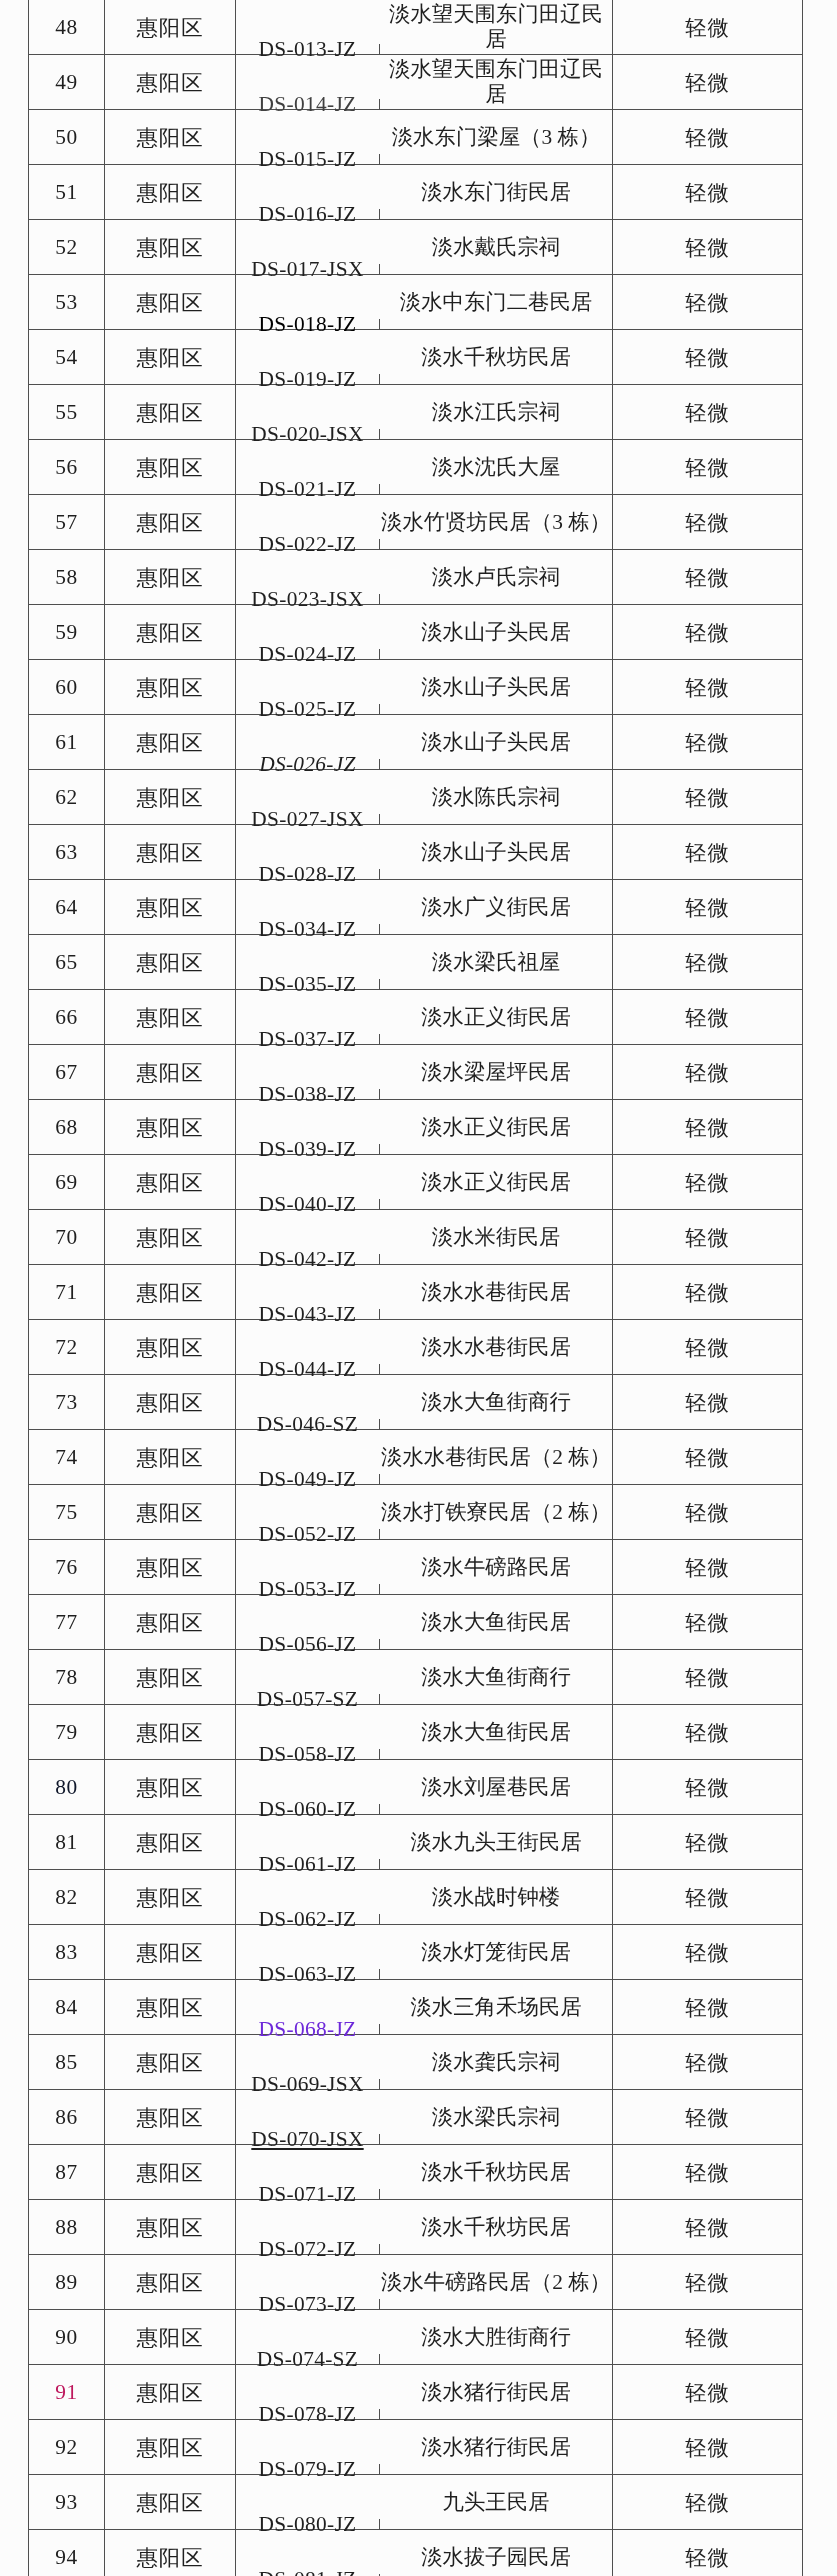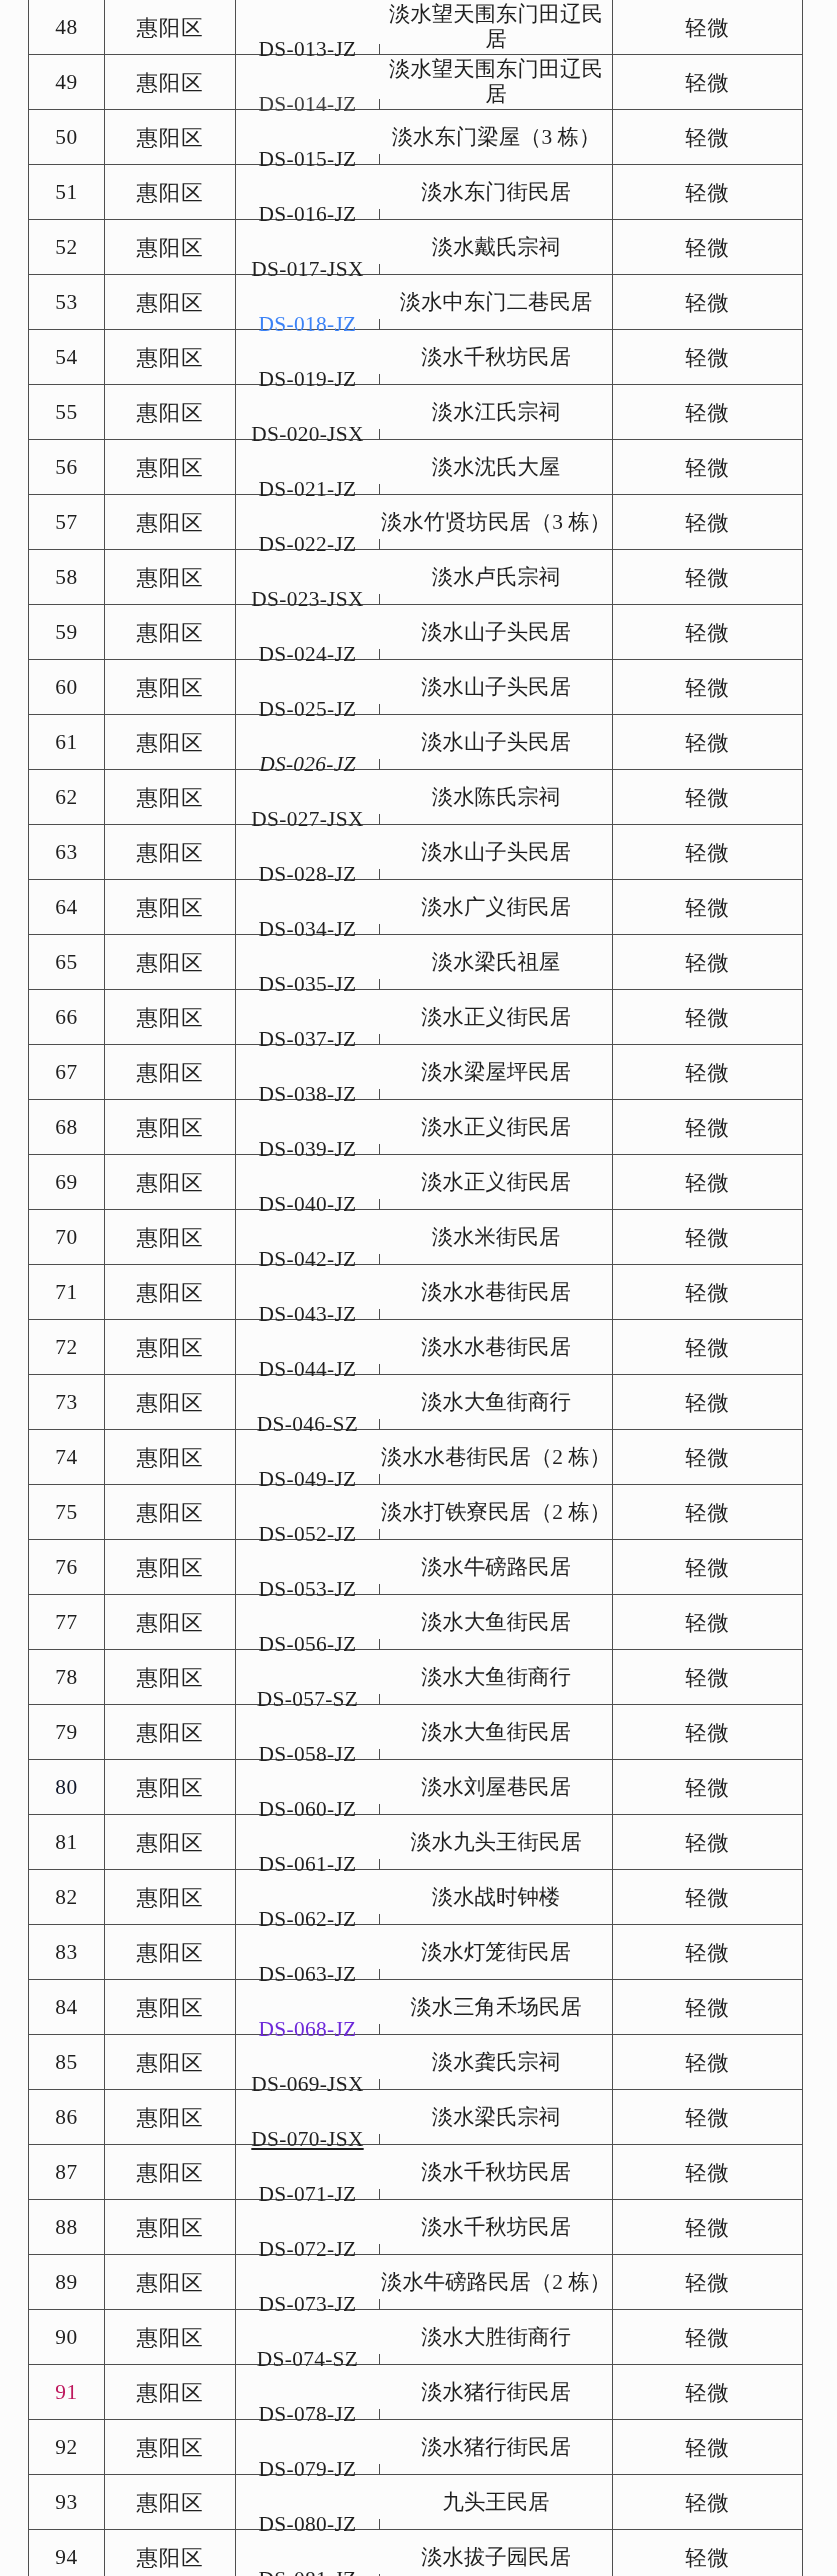--- a/index.html
+++ b/index.html
@@ -98,21 +98,21 @@
     <div class="cell c-no" style="border-right-color: rgb(79, 79, 79); border-bottom-color: rgb(79, 79, 79); color: rgb(31, 31, 31);">52</div>
     <div class="cell c-district" style="border-right-color: rgb(79, 79, 79); border-bottom-color: rgb(79, 79, 79); color: rgb(31, 31, 31);">惠阳区</div>
     <div class="cell c-code" style="border-right-color: rgb(79, 79, 79); border-bottom-color: rgb(79, 79, 79); color: rgb(31, 31, 31);">DS-017-JSX</div>
     <div class="cell c-name" style="border-right-color: rgb(79, 79, 79); border-bottom-color: rgb(79, 79, 79); color: rgb(31, 31, 31);">淡水戴氏宗祠</div>
     <div class="cell c-status" style="border-right-color: rgb(79, 79, 79); border-bottom-color: rgb(79, 79, 79); color: rgb(31, 31, 31);">轻微</div>
   </div>
 
   <div class="row">
     <div class="cell c-no" style="border-right-color: rgb(79, 79, 79); border-bottom-color: rgb(79, 79, 79); color: rgb(31, 31, 31);">53</div>
     <div class="cell c-district" style="border-right-color: rgb(79, 79, 79); border-bottom-color: rgb(79, 79, 79); color: rgb(31, 31, 31);">惠阳区</div>
-    <div class="cell c-code" style="border-right-color: rgb(79, 79, 79); border-bottom-color: rgb(79, 79, 79); color: #3b82f6;">DS-018-JZ</div>
+    <div class="cell c-code" style="border-right-color: rgb(79, 79, 79); border-bottom-color: rgb(79, 79, 79); color: #000000;">DS-018-JZ</div>
     <div class="cell c-name" style="border-right-color: rgb(79, 79, 79); border-bottom-color: rgb(79, 79, 79); color: rgb(31, 31, 31);">淡水中东门二巷民居</div>
     <div class="cell c-status" style="border-right-color: rgb(79, 79, 79); border-bottom-color: rgb(79, 79, 79); color: rgb(31, 31, 31);">轻微</div>
   </div>
 
   <div class="row">
     <div class="cell c-no" style="border-right-color: rgb(79, 79, 79); border-bottom-color: rgb(79, 79, 79); color: rgb(31, 31, 31);">54</div>
     <div class="cell c-district" style="border-right-color: rgb(79, 79, 79); border-bottom-color: rgb(79, 79, 79); color: rgb(31, 31, 31);">惠阳区</div>
     <div class="cell c-code" style="border-right-color: rgb(79, 79, 79); border-bottom-color: rgb(79, 79, 79); color: rgb(31, 31, 31);">DS-019-JZ</div>
     <div class="cell c-name" style="border-right-color: rgb(79, 79, 79); border-bottom-color: rgb(79, 79, 79); color: rgb(31, 31, 31);">淡水千秋坊民居</div>
     <div class="cell c-status" style="border-right-color: rgb(79, 79, 79); border-bottom-color: rgb(79, 79, 79); color: rgb(31, 31, 31);">轻微</div>

